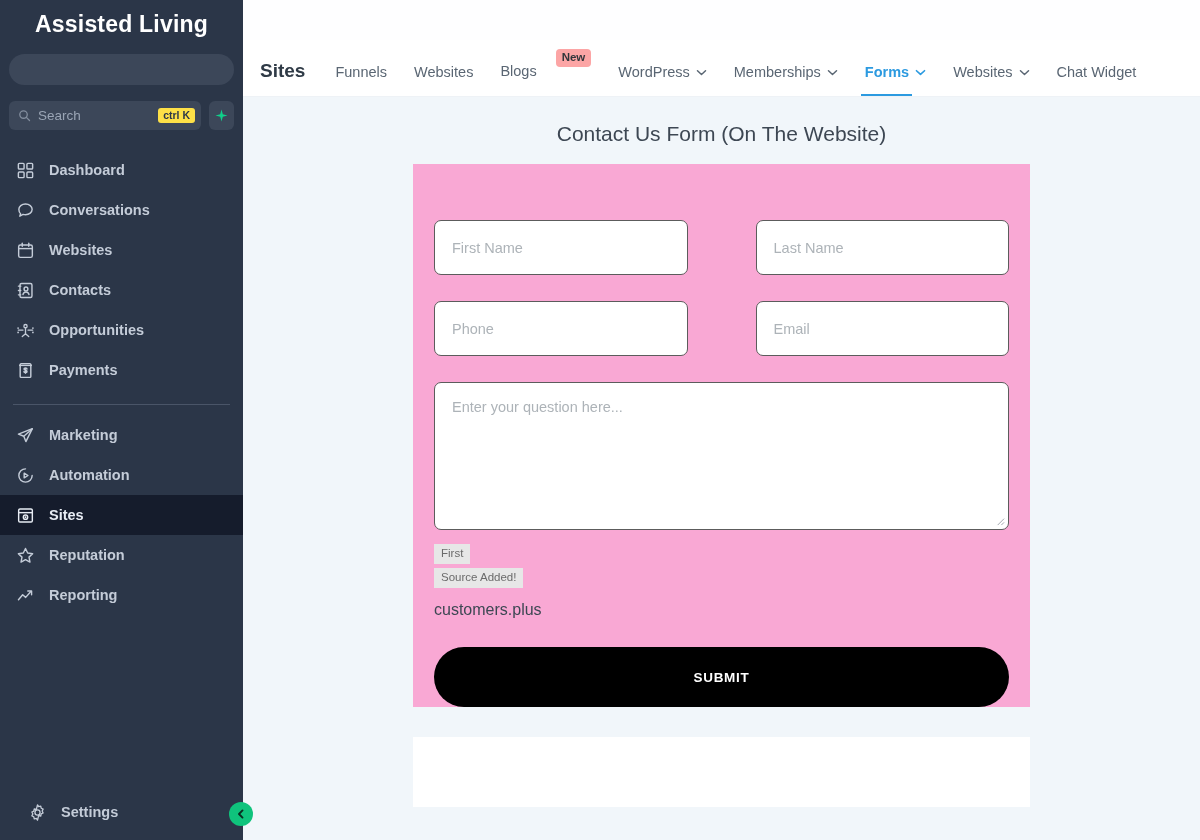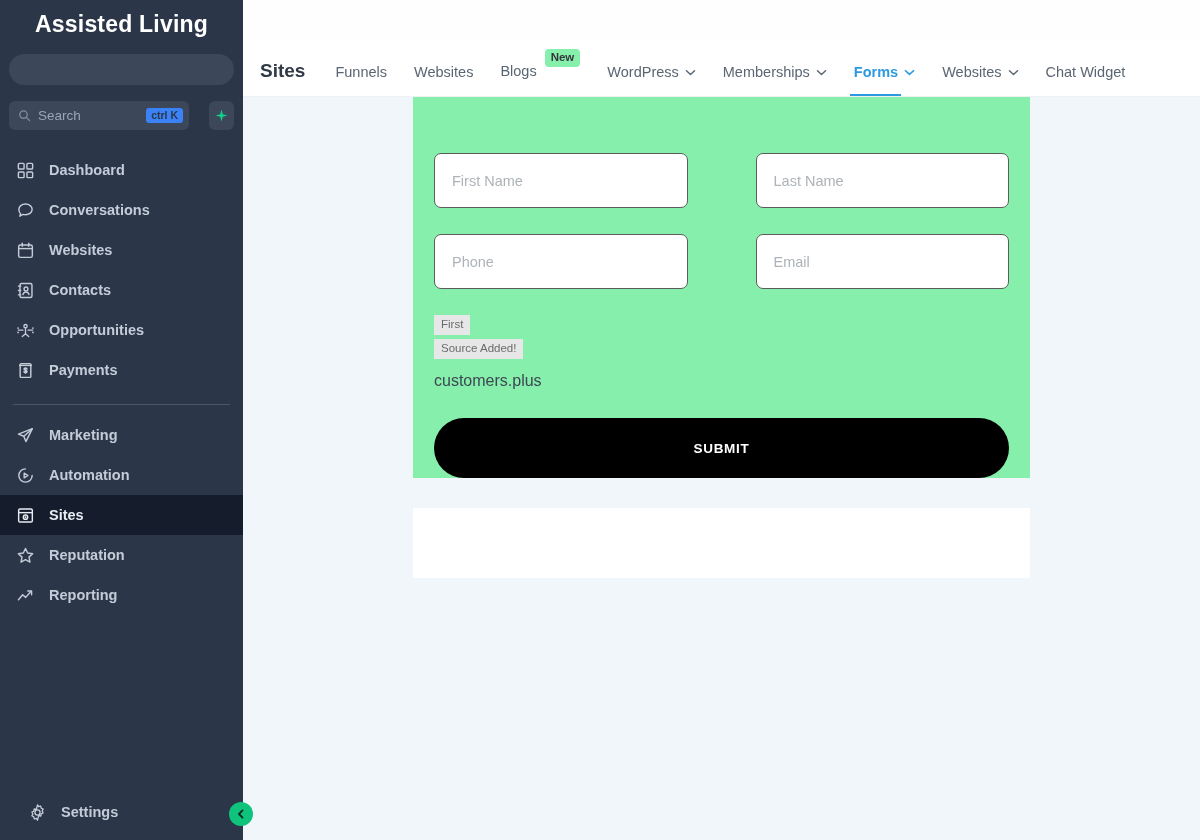--- a/index.html
+++ b/index.html
@@ -30,39 +30,39 @@
     letter-spacing: .2px;
   }
   .account-pill {
     margin: 16px 9px 0 9px;
     height: 31px;
     border-radius: 16px;
     background: #3c4759;
   }
   .search-row {
     margin: 16px 9px 0 9px;
-    display: flex; align-items: center; gap: 20px;
+    display: flex; align-items: center; gap: 8px;
   }
   .search-box {
     flex: 1 1 auto;
     height: 29px;
     border-radius: 6px;
     background: #3c4759;
     display: flex; align-items: center;
     padding: 0 6px 0 9px;
     gap: 7px;
   }
   .search-icon { width: 13px; height: 13px; flex: 0 0 13px; opacity: .75; }
   .search-placeholder {
     flex: 1 1 auto;
     color: #9aa5b5;
     font-size: 13.5px;
   }
   .kbd {
-    background: #3b82f6;
+    background: #fde047;
     color: #2b3648;
     font-size: 10.5px;
     font-weight: bold;
     border-radius: 3px;
     padding: 2px 5px;
     line-height: 1.1;
     white-space: nowrap;
   }
   .spark-btn {
     width: 25px; height: 29px;
@@ -135,47 +135,47 @@
     position: relative;
     white-space: nowrap;
   }
   .tab.active { color: #2c9ae0; font-weight: bold; }
   .tab.active::after {
     content: "";
     position: absolute; left: -4px; right: 14px; bottom: 0;
     height: 2px; background: #2c9ae0;
   }
   .badge-new {
-    background: #86efac;
+    background: #fca5a5;
     color: #33363b;
     font-size: 11.5px;
     font-weight: bold;
     border-radius: 4px;
     padding: 2px 6px 3px 6px;
     position: relative;
     top: -13px;
-    margin-left: 2px;
+    margin-left: 13px;
     line-height: 1.1;
   }
   .caret { width: 11px; height: 7px; display: block; }
 
   .content-scroll {
     position: absolute; left: 0; right: 0; top: 97px; bottom: 0;
     overflow: hidden;
   }
   .form-title {
     text-align: center;
     font-size: 21px;
     color: #3d4753;
     padding: 25px 0 18px 0;
   }
   .form-panel {
     width: 617px;
     margin: 0 auto;
-    background: #86efac;
+    background: #f9a8d4;
     padding: 56px 21px 0 21px;
   }
   .row2 { display: flex; gap: 68px; margin-bottom: 26px; }
   .fld {
     flex: 1 1 0;
     height: 55px;
     border: 1.3px solid #5c5c5c;
     border-radius: 7px;
     background: #ffffff;
     display: flex; align-items: center;
@@ -436,20 +436,21 @@
           </svg>
       </div>
 
       <div class="tab">
         <span>Chat Widget</span>
       </div>
     </div>
 
     <div class="content-scroll">
 
+      <div class="form-title">Contact Us Form (On The Website)</div>
 
       <section class="form-panel">
 
         <div class="row2">
           <div class="fld">
             <span>First Name</span>
           </div>
           <div class="fld">
             <span>Last Name</span>
           </div>
@@ -457,20 +458,26 @@
 
         <div class="row2">
           <div class="fld">
             <span>Phone</span>
           </div>
           <div class="fld">
             <span>Email</span>
           </div>
         </div>
 
+        <div class="textarea">
+          <span>Enter your question here...</span>
+          <svg class="resize-grip" viewBox="0 0 12 12" fill="none" stroke="#9aa0a6" stroke-width="1">
+            <path d="M11 4 4 11 M11 8 8 11"></path>
+          </svg>
+        </div>
 
         <div class="tagline">
           <span class="tag">First</span>
         </div>
         <div class="tagline">
           <span class="tag">Source Added!</span>
         </div>
         <div class="hidden-value">customers.plus</div>
 
         <div class="submit-btn">SUBMIT</div>

